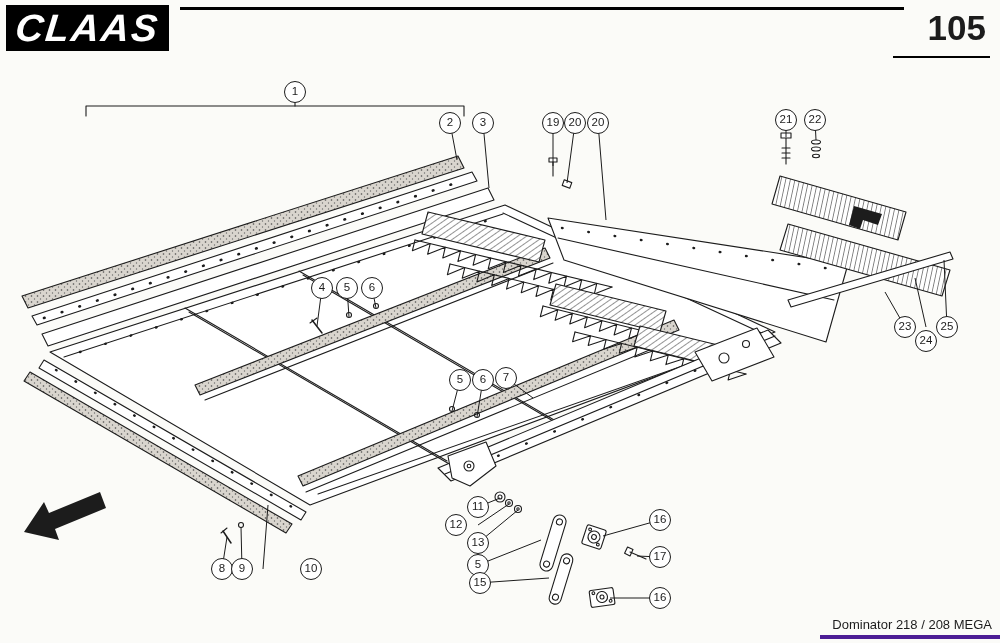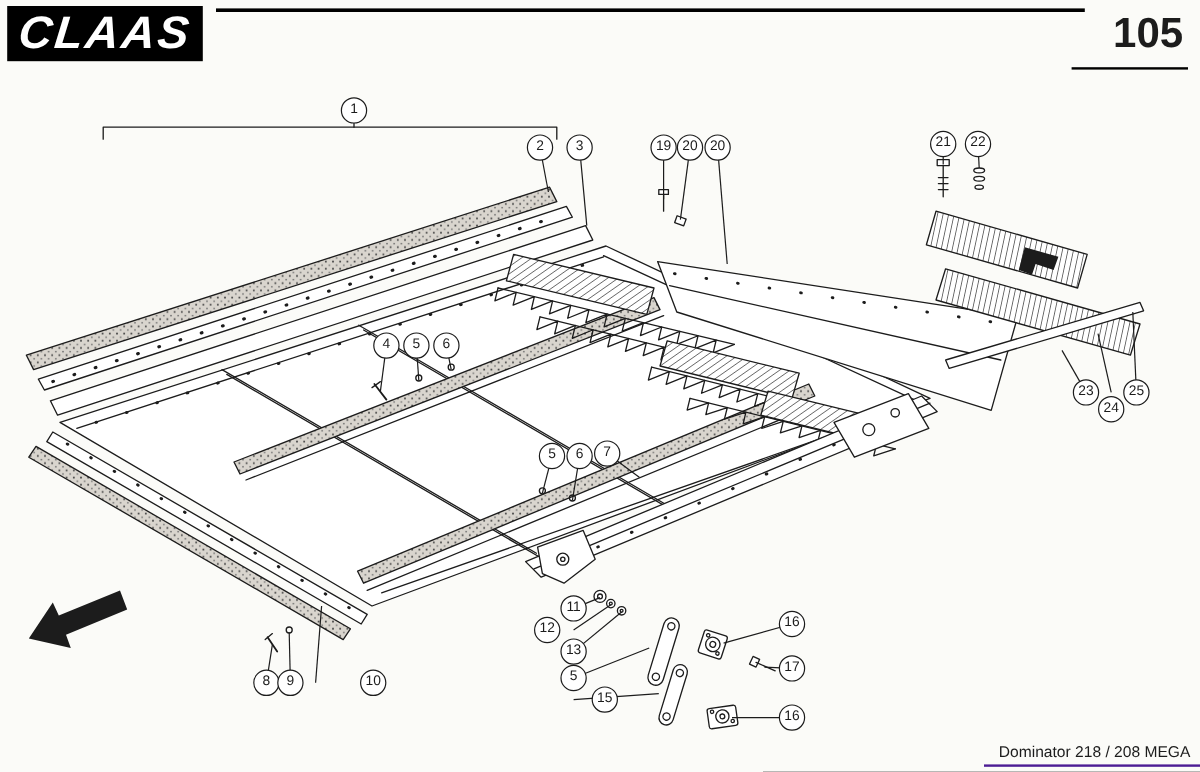--- a/index.html
+++ b/index.html
@@ -13,21 +13,21 @@
   }
   .logo span{
     color:#fff;font-style:italic;font-weight:bold;font-size:38px;letter-spacing:2px;
     transform:skewX(-6deg) scaleX(1.02);line-height:1;
   }
   .top-rule{position:absolute;left:180px;top:7px;width:724px;height:3px;background:#000;}
   .page-number{position:absolute;right:14px;top:10px;font-size:35px;font-weight:bold;line-height:1;}
   .pn-rule{position:absolute;right:10px;top:56px;width:97px;height:2px;background:#000;}
   .footer{
     position:absolute;right:0;bottom:4px;font-size:13px;
-    border-bottom:2px solid #4c1d95;padding:0 8px 3px 12px;background:transparent;
+    border-bottom:4px solid #4c1d95;padding:0 8px 3px 12px;background:transparent;
   }
   svg.drawing{position:absolute;left:0;top:0;width:1000px;height:643px;}
   #callout-layer{position:absolute;left:0;top:0;width:1000px;height:643px;pointer-events:none;}
   .callout{
     position:absolute;width:22px;height:22px;box-sizing:border-box;
     border:1.6px solid #1c1c1c;border-radius:50%;background:#fff;
     display:flex;align-items:center;justify-content:center;
     font-size:11.5px;font-weight:500;color:#1c1c1c;line-height:1;
   }
 </style>
@@ -250,21 +250,21 @@
       <div class="callout" style="left: 894px; top: 316px;">23</div>
       <div class="callout" style="left: 915px; top: 330px;">24</div>
       <div class="callout" style="left: 936px; top: 316px;">25</div>
       <div class="callout" style="left: 211px; top: 558px;">8</div>
       <div class="callout" style="left: 231px; top: 558px;">9</div>
       <div class="callout" style="left: 252px; top: 558px; margin-left: 48px;">10</div>
       <div class="callout" style="left: 467px; top: 496px;">11</div>
       <div class="callout" style="left: 445px; top: 514px;">12</div>
       <div class="callout" style="left: 467px; top: 532px;">13</div>
       <div class="callout" style="left: 467px; top: 554px;">5</div>
-      <div class="callout" style="left: 493px; top: 572px;">15</div>
+      <div class="callout" style="left: 469px; top: 572px;">15</div>
       <div class="callout" style="left: 649px; top: 509px;">16</div>
       <div class="callout" style="left: 649px; top: 546px;">17</div>
       <div class="callout" style="left: 649px; top: 587px;">16</div>
     </div>
 
   <div class="footer">
     <span>Dominator 218 / 208 MEGA</span>
   </div>
 </div>
 

